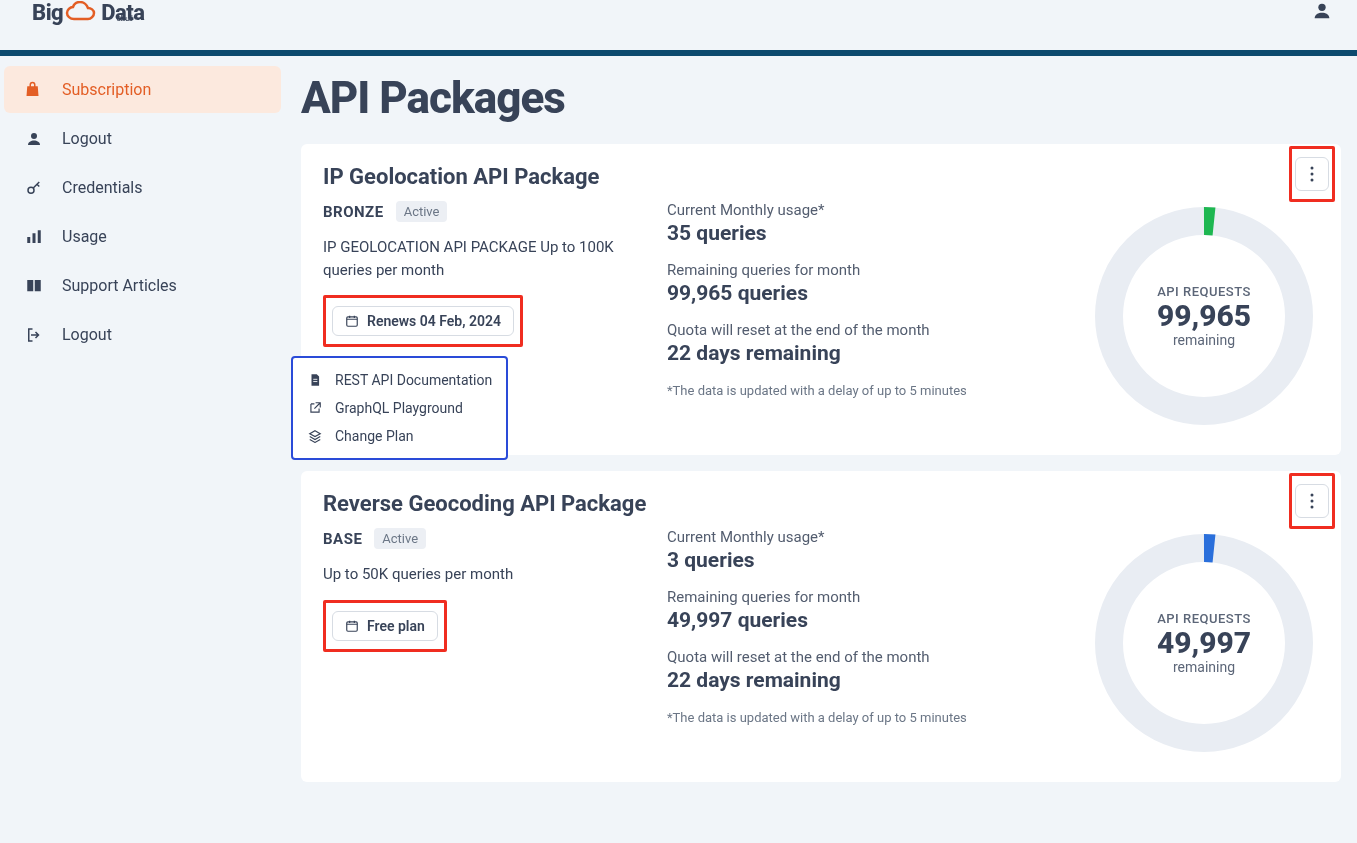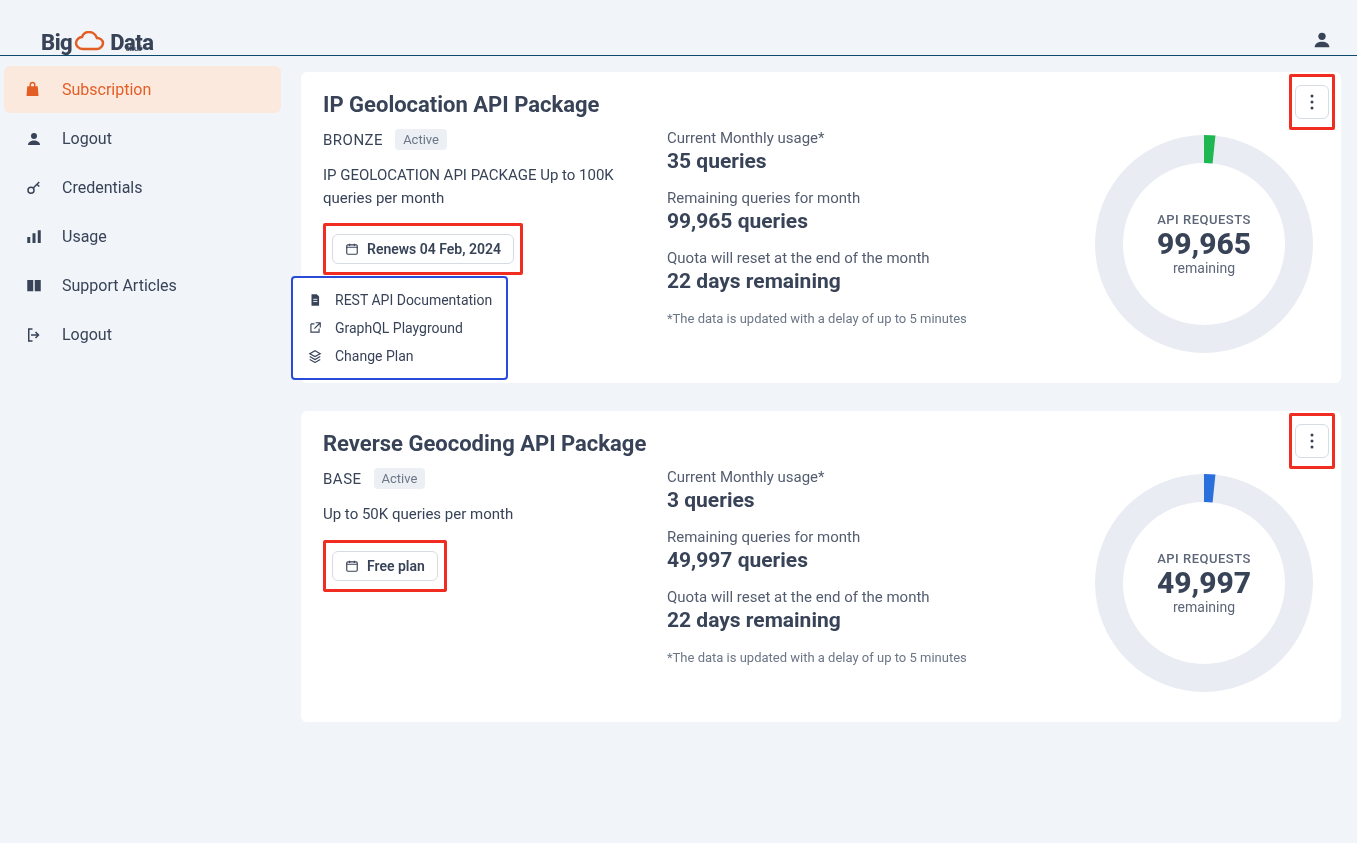--- a/index.html
+++ b/index.html
@@ -7,25 +7,25 @@
   font-family: -apple-system, BlinkMacSystemFont, "Segoe UI", Roboto, "Helvetica Neue", Arial, sans-serif;
   background: #f1f5f9;
   color: #384358;
   width: 1357px;
   height: 843px;
   overflow: hidden;
 }
 .topbar {
   height: 56px;
   background: #f1f5f9;
-  border-bottom: 1px solid #0c4a6e;
-  display: flex;
-  align-items: flex-end;
+  border-bottom: 6px solid #0c4a6e;
+  display: flex;
+  align-items: flex-start;
   justify-content: space-between;
-  padding: 0 24px 0 41px;
+  padding: 0 24px 0 32px;
 }
 .logo {
   display: flex;
   align-items: center;
   font-weight: 800;
   font-size: 22px;
   color: #384358;
   letter-spacing: -0.5px;
 }
 .logo-text-big { font-weight: 800; }
@@ -75,21 +75,21 @@
   font-size: 44px;
   font-weight: 800;
   color: #384358;
   margin-bottom: 20px;
   letter-spacing: -1px;
 }
 .card {
   background: #fff;
   border-radius: 6px;
   padding: 20px 22px 24px 22px;
-  margin-bottom: 28px;
+  margin-bottom: 16px;
   position: relative;
 }
 .card-header {
   display: flex;
   justify-content: space-between;
   align-items: flex-start;
 }
 .package-title {
   font-size: 22px;
   font-weight: 700;
@@ -123,21 +123,21 @@
 .col-left {
   width: 320px;
   flex-shrink: 0;
 }
 .tier-row {
   display: flex;
   align-items: center;
   gap: 12px;
   margin-bottom: 14px;
 }
-.tier-name { font-weight: 400; font-size: 15px; letter-spacing: 0.5px; }
+.tier-name { font-weight: 700; font-size: 15px; letter-spacing: 0.5px; }
 .status-badge {
   background: #eceff4;
   color: #6b7686;
   font-size: 13px;
   padding: 3px 8px;
   border-radius: 4px;
 }
 .desc {
   font-size: 15px;
   color: #384358;
@@ -315,20 +315,21 @@
       <span class="sidebar-icon">
         <svg width="18" height="18" viewBox="0 0 24 24">
             <path d="M10 4H5v16h5M14 8l4 4-4 4M8 12h10" fill="none" stroke="#384358" stroke-width="2"></path>
           </svg>
       </span>
       <span>Logout</span>
     </div>
   </div>
 
   <div class="main">
+    <h1 class="page-title">API Packages</h1>
 
     <div class="card" style="position:relative;">
       <div class="card-header">
         <div class="package-title">IP Geolocation API Package</div>
         <div class="more-highlight">
           <button class="more-btn">
             <svg width="4" height="16" viewBox="0 0 4 16">
                 <circle cx="2" cy="2" r="1.5" fill="#384358"></circle>
                 <circle cx="2" cy="8" r="1.5" fill="#384358"></circle>
                 <circle cx="2" cy="14" r="1.5" fill="#384358"></circle>
@@ -370,21 +371,21 @@
             </svg>
             <div class="donut-center">
               <div class="donut-label">API REQUESTS</div>
               <div class="donut-value">99,965</div>
               <div class="donut-sub">remaining</div>
             </div>
           </div>
         </div>
       </div>
 
-      <div class="menu-highlight" style="left:-10px; top:204px;">
+      <div class="menu-highlight" style="left:-10px; top:212px;">
         <div class="menu">
           <div class="menu-item">
             <span class="menu-icon">
                 <svg width="14" height="14" viewBox="0 0 24 24">
                   <path d="M6 2h9l4 4v16H6z" fill="#384358"></path>
                   <rect x="9" y="10" width="7" height="1.5" fill="#fff"></rect>
                   <rect x="9" y="14" width="7" height="1.5" fill="#fff"></rect>
                 </svg>
               </span>
             <span>REST API Documentation</span>

